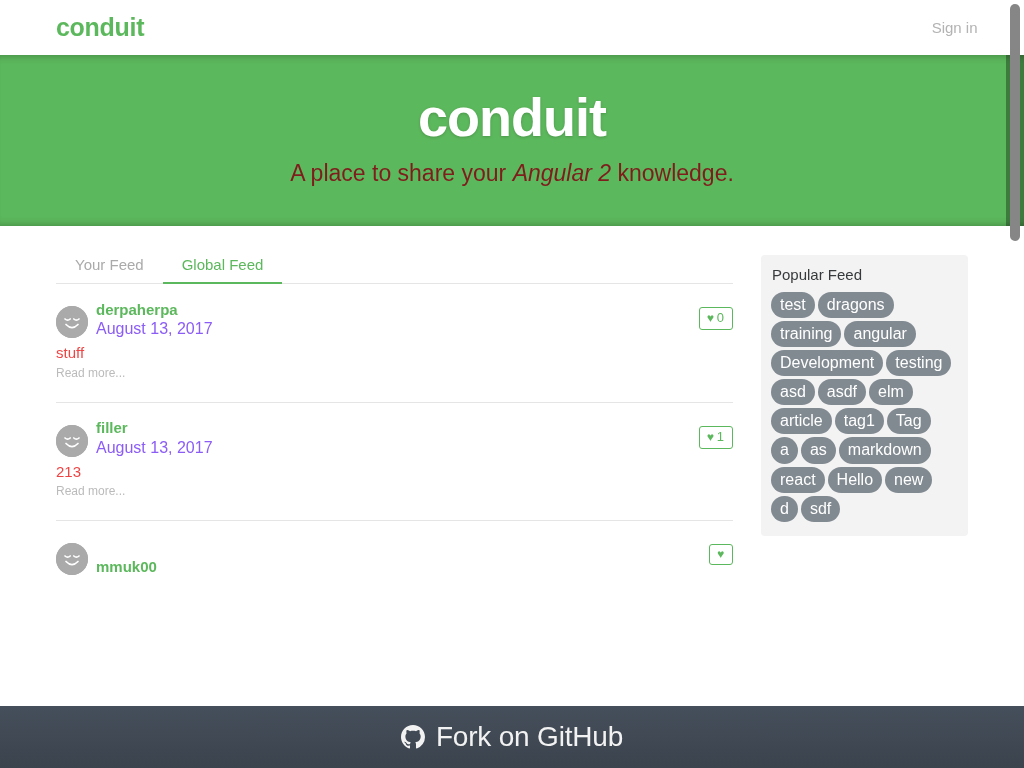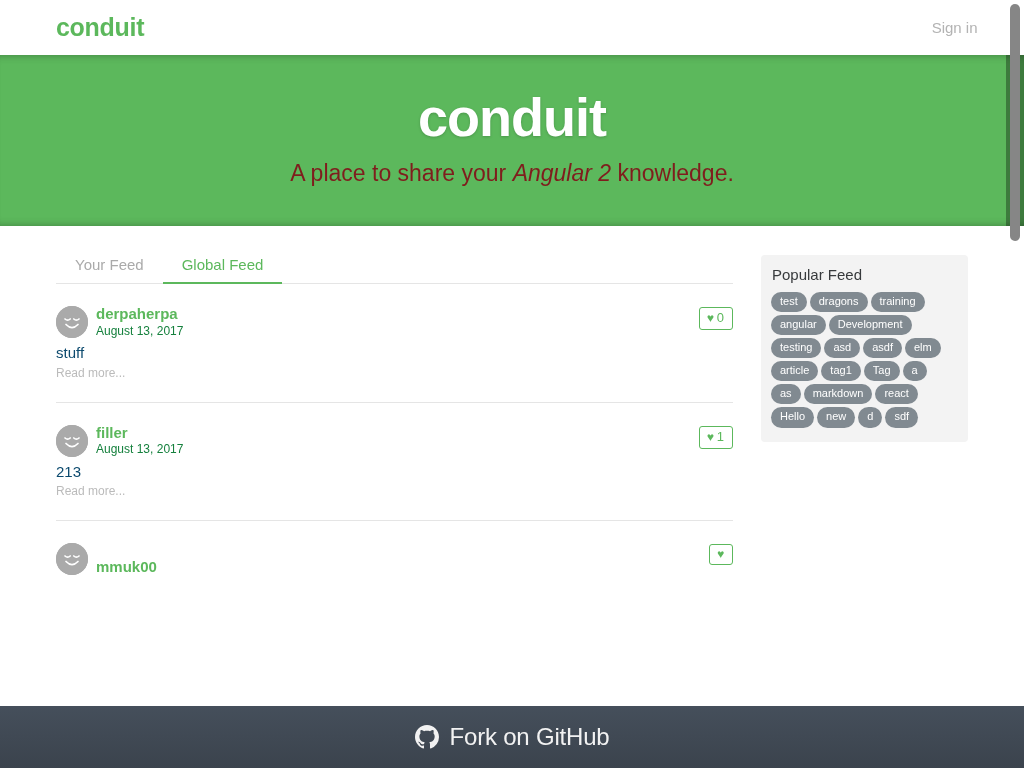--- a/index.html
+++ b/index.html
@@ -146,22 +146,22 @@
   .author {
     display: block;
     color: #5CB85C;
     font-size: 15px;
     font-weight: bold;
     text-decoration: none;
     line-height: 1.1;
   }
   .date {
     display: block;
-    color: #15803d;
-    font-size: 12px;
+    color: #8b5cf6;
+    font-size: 16px;
     margin-top: 2px;
     line-height: 1.1;
   }
   .fav-btn {
     position: absolute;
     right: 0;
     top: 2px;
     border: 1px solid #5CB85C;
     background: #fff;
     color: #5CB85C;
@@ -182,21 +182,21 @@
     font-size: 24px;
     font-weight: bold;
     color: #373a3c;
     margin: 15px 0 0 0;
     line-height: 1.1;
     letter-spacing: -0.3px;
   }
   .art-desc {
     font-size: 15px;
     font-weight: 300;
-    color: #0c4a6e;
+    color: #ef4444;
     margin: 5px 0 0 0;
     line-height: 1.3;
   }
   .read-more {
     font-size: 12px;
     color: #bbb;
     margin: 24px 0 0 0;
     line-height: 1;
   }
 
@@ -215,21 +215,21 @@
   }
   .tag-list {
     display: flex;
     flex-wrap: wrap;
     gap: 3px 3px;
   }
   .tag-pill {
     background: #818a91;
     color: #fff;
     border-radius: 10rem;
-    font-size: 11px;
+    font-size: 16px;
     padding: 3px 9px 4px 9px;
     text-decoration: none;
     line-height: 1.2;
     white-space: nowrap;
     cursor: pointer;
   }
 
   
   .footer {
     position: absolute;
@@ -237,21 +237,21 @@
     width: 1024px;
     height: 62px;
     background: linear-gradient(to bottom, #454f5b 0%, #3b434d 100%);
     display: flex;
     align-items: center;
     justify-content: center;
     gap: 11px;
   }
   .footer-text {
     color: #f2f2f2;
-    font-size: 24px;
+    font-size: 28px;
     font-weight: 500;
     line-height: 1;
     letter-spacing: -0.2px;
   }
   .gh-icon { display: block; }
 
   
   .scrollbar-track {
     position: absolute;
     top: 0; right: 0;

